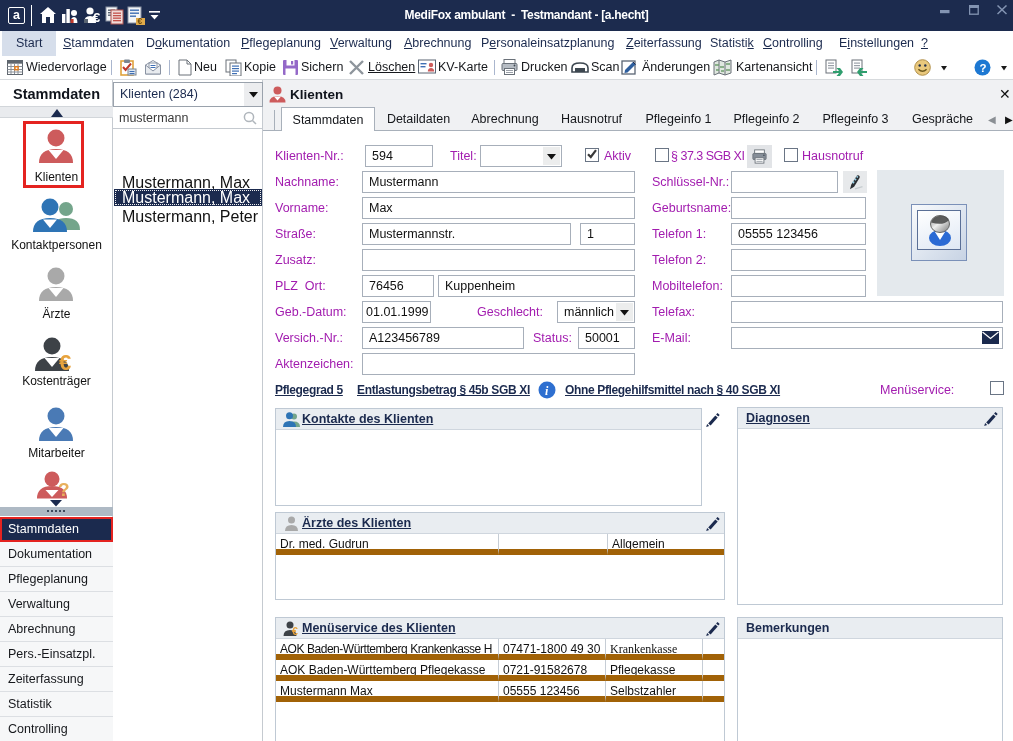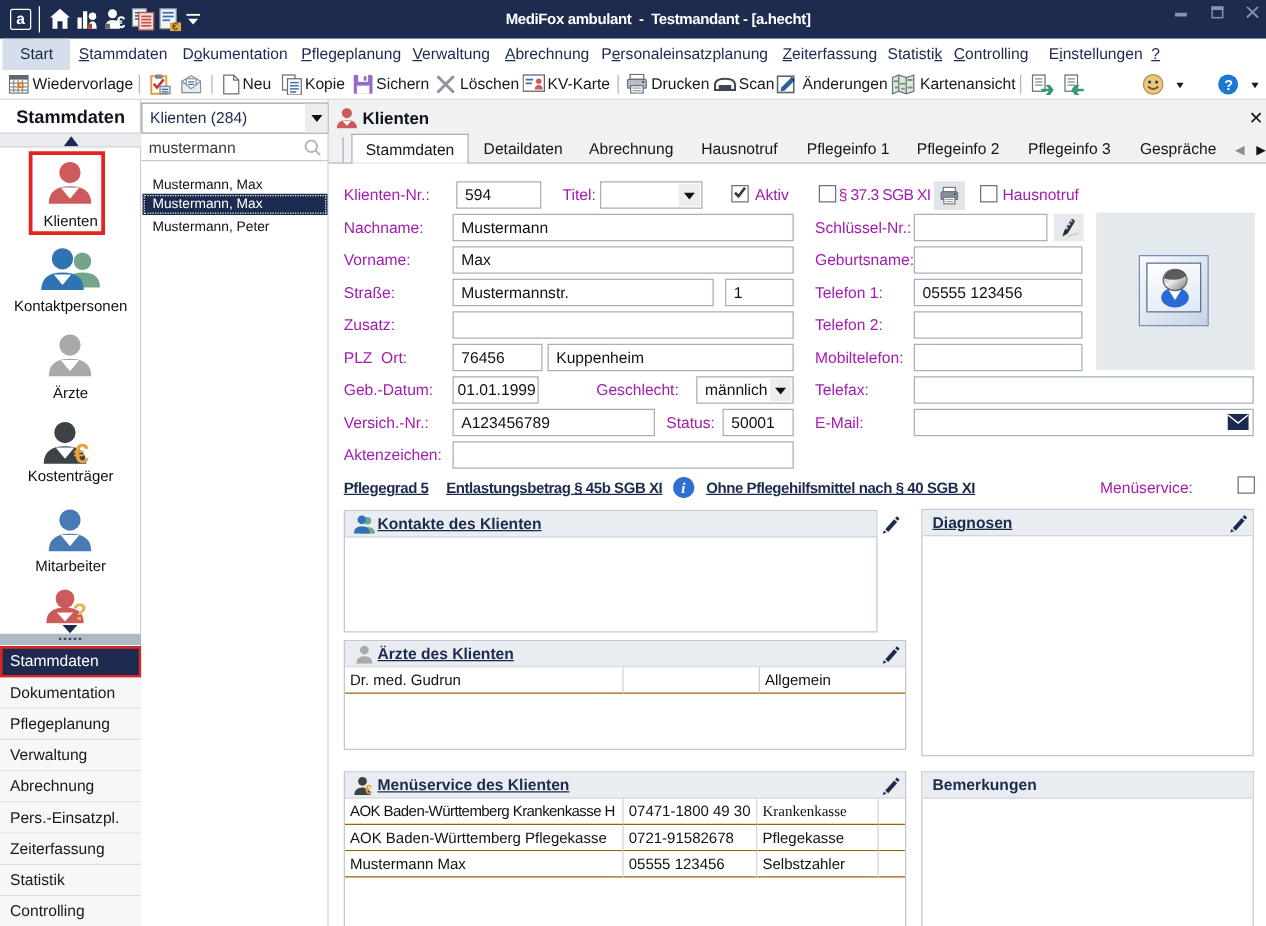--- a/index.html
+++ b/index.html
@@ -22,40 +22,40 @@
 .sicon{position:absolute;width:113px;text-align:center;}
 .slabel{position:absolute;left:0;width:113px;text-align:center;font-size:12px;color:#111;}
 #kbox{position:absolute;left:23px;top:41px;width:61px;height:67px;border:3px solid #e42320;}
 #splitter{position:absolute;left:0;top:427px;width:113px;height:9px;background:#aeb9c4;}
 .nav{position:absolute;left:0;width:113px;height:25px;line-height:24px;padding-left:8px;font-size:12.5px;color:#16181c;background:#f6f7f8;border-bottom:1px solid #dcdfe3;}
 .nav.sel{background:#1b2a4e;color:#fff;border:2px solid #e42320;line-height:21px;padding-left:6px;}
 #midcol{position:absolute;left:113px;top:80px;width:150px;height:661px;background:#fff;border-right:1px solid #c5cad0;}
 #combo{position:absolute;left:0;top:2px;width:150px;height:25px;border:1px solid #9aa2ac;background:#fff;line-height:23px;padding-left:6px;color:#1b2a4e;font-size:12.5px;}
 #combobtn{position:absolute;right:0;top:0;width:18px;height:23px;background:#ecedef;text-align:center;line-height:23px;color:#111;}
 #search{position:absolute;left:0;top:27px;width:150px;height:22px;border-bottom:1px solid #c5cad0;line-height:22px;padding-left:6px;color:#3a3a3a;font-size:12.5px;}
-.litem{position:absolute;left:1px;width:148px;height:19px;line-height:19px;padding-left:8px;font-size:11px;color:#111;white-space:nowrap;}
+.litem{position:absolute;left:1px;width:148px;height:19px;line-height:19px;padding-left:8px;font-size:16px;color:#111;white-space:nowrap;margin-top:34px;}
 .litem.sel{background:#1b2a4e;color:#fff;outline:1px dotted #eee;outline-offset:-2px;}
 #main{position:absolute;left:263px;top:80px;width:750px;height:661px;background:#f0f1f3;}
 #mtitle{position:absolute;left:27px;top:7px;font-size:13.5px;font-weight:bold;color:#10141c;}
 #mclose{position:absolute;left:736px;top:6px;font-size:14px;color:#111;}
 .tab{position:absolute;top:28px;height:23px;line-height:22px;text-align:center;font-size:12.5px;color:#14161a;}
 .tab.active{top:27px;height:24px;background:#fff;border:1px solid #a8b0ba;border-bottom:0;line-height:24px;}
 #tabline{position:absolute;left:0;top:50px;width:750px;height:1px;background:#a8b0ba;}
 #tabcover{position:absolute;left:19px;top:50px;width:92px;height:1px;background:#fff;}
 .tarr{position:absolute;top:34px;font-size:10px;color:#111;}
 #mbody{position:absolute;left:0;top:51px;width:750px;height:610px;background:#fff;}
 .lbl{position:absolute;font-size:12.5px;color:#a21caf;white-space:nowrap;}
 .tb{position:absolute;border:1px solid #a7afba;background:#fff;font-size:12.5px;line-height:20px;padding-left:6px;color:#111;white-space:nowrap;overflow:hidden;height:22px;}
 .cb{position:absolute;width:14px;height:14px;border:1px solid #6a7585;background:#fff;}
 .ddbtn{position:absolute;right:1px;top:1px;width:17px;height:18px;background:#eceded;text-align:center;line-height:18px;}
 .link{position:absolute;font-size:12px;font-weight:bold;color:#1b2a4e;text-decoration:underline;white-space:nowrap;letter-spacing:-0.35px;}
 .box{position:absolute;background:#fff;border:1px solid #bfc9d4;}
 .boxhdr{position:absolute;left:0;top:0;right:0;height:21px;background:#e9edf1;border-bottom:1px solid #cfd6de;}
 .boxhdr .t{position:absolute;left:26px;top:3px;font-size:12.5px;font-weight:bold;color:#1b2a4e;text-decoration:underline;}
-.tcell{position:absolute;font-size:12px;color:#111;line-height:20px;padding-left:4px;white-space:nowrap;overflow:hidden;border-right:1px solid #c6cdd5;border-bottom:1px solid #a16207;height:21px;background:#fff;}
+.tcell{position:absolute;font-size:12px;color:#111;line-height:20px;padding-left:4px;white-space:nowrap;overflow:hidden;border-right:1px solid #c6cdd5;border-bottom:6px solid #a16207;height:21px;background:#fff;}
 .pencil{position:absolute;top:3px;}
 </style></head>
 <body>
 <div id="titlebar">
   <div class="logo">a</div>
   <div class="sep"></div>
   <svg class="ticon" style="left:39px;" width="18" height="18" viewBox="0 0 18 18">
       <path d="M9 1 L17 8 L15 8 L15 17 L11 17 L11 11 L7 11 L7 17 L3 17 L3 8 L1 8 Z" fill="#fff"></path>
     </svg>
   <svg class="ticon" style="left:61px;" width="18" height="18" viewBox="0 0 18 18">
@@ -162,21 +162,21 @@
   <svg class="tic" style="left:282px;" width="17" height="17" viewBox="0 0 17 17">
       <path d="M1 2 Q1 1 2 1 H15 Q16 1 16 2 V15 Q16 16 15 16 H2 Q1 16 1 15 Z" fill="#9469c8"></path>
       <rect x="4.5" y="1" width="8" height="5.5" fill="#fff"></rect>
       <rect x="9" y="2" width="2.2" height="3.5" fill="#9469c8"></rect>
       <rect x="3.5" y="9.5" width="10" height="6.5" fill="#fff"></rect>
     </svg>
   <span class="ti" style="left:301px;">Sichern</span>
   <svg class="tic" style="left:348px;" width="17" height="17" viewBox="0 0 17 17">
       <path d="M2 2 L15 15 M15 2 L2 15" stroke="#8e959c" stroke-width="2.4"></path>
     </svg>
-  <span class="ti" style="left:368px;">Löschen</span>
+  <span class="ti" style="left:368px;text-decoration:underline;">Löschen</span>
   <svg class="tic" style="left:418px;" width="18" height="15" viewBox="0 0 18 15">
       <rect x="0.5" y="1" width="17" height="13" fill="#fff" stroke="#5a6573"></rect>
       <rect x="2.5" y="4" width="6" height="1.4" fill="#3f6fb4"></rect>
       <rect x="2.5" y="7" width="5" height="1.4" fill="#3f6fb4"></rect>
       <circle cx="13" cy="6" r="2.2" fill="#cd5c5c"></circle>
       <path d="M9.8 12.5 q0-3.6 3.2-3.6 q3.2 0 3.2 3.6 z" fill="#cd5c5c"></path>
     </svg>
   <span class="ti" style="left:438px;">KV-Karte</span>
   <div class="tsep" style="left:494px;"></div>
   <svg class="tic" style="left:501px;" width="17" height="16" viewBox="0 0 17 16">

